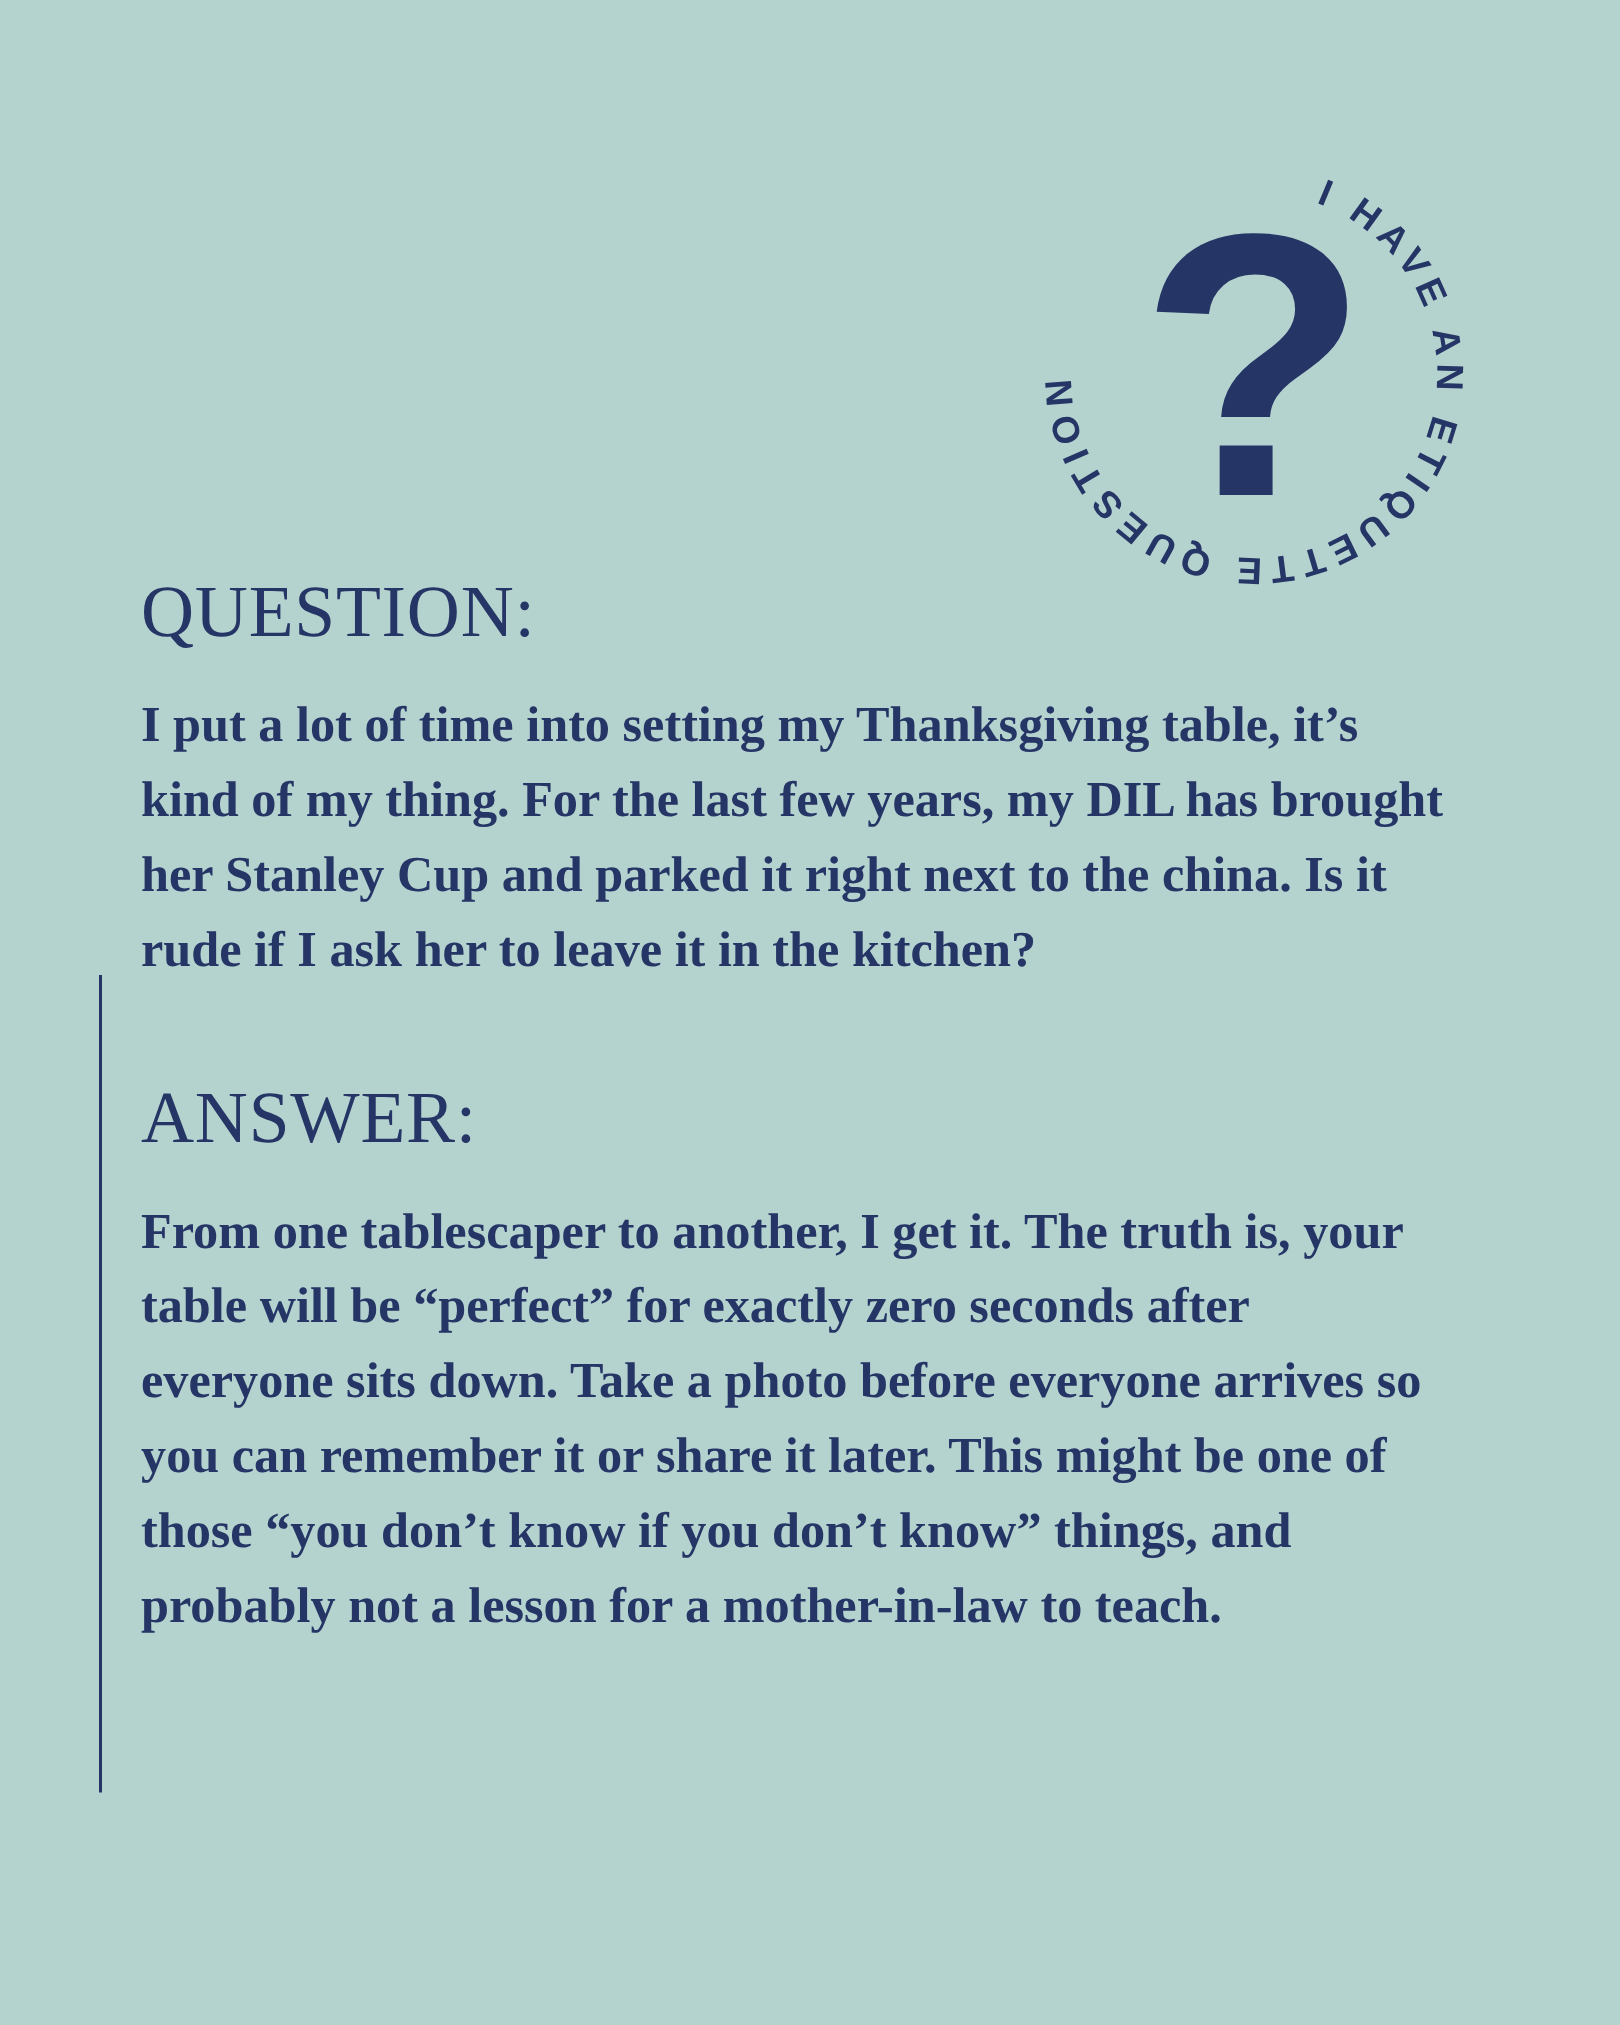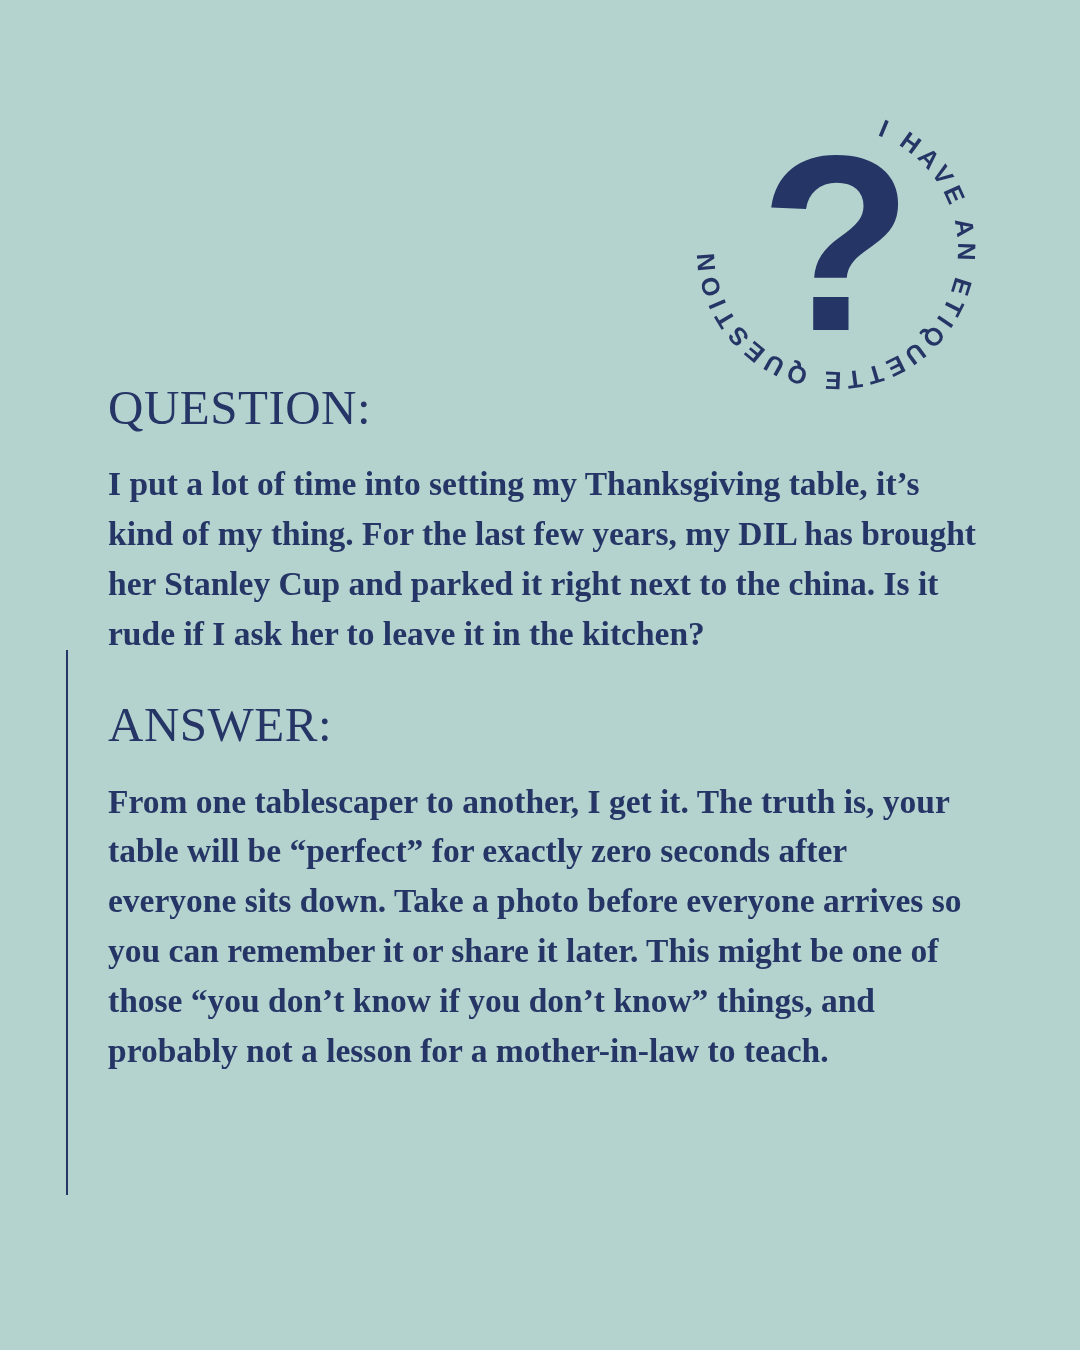--- a/index.html
+++ b/index.html
@@ -52,42 +52,42 @@
     font-size: 250px;
     font-weight: 700;
     line-height: 1;
     color: #253566;
     transform: translateY(-6px);
   }
 
   
   #content {
     position: absolute;
-    left: 108px;
+    left: 94px;
     top: 382px;
     width: 880px;
   }
   .heading {
     font-family: "Liberation Serif", serif;
     font-size: 49px;
     letter-spacing: 0.5px;
     line-height: 1.05;
     margin: 0 0 26px 0;
     font-weight: 400;
   }
   .body-text {
     font-family: "Liberation Serif", serif;
     font-size: 33.5px;
     line-height: 1.49;
     margin: 0;
     font-weight: 700;
     width: 872px;
   }
   #answer-heading {
-    margin-top: 40px;
+    margin-top: 60px;
   }
   #answer-text {
     width: 868px;
   }
 
   
   #accent-rule {
     position: absolute;
     left: 66px;
     top: 650px;

